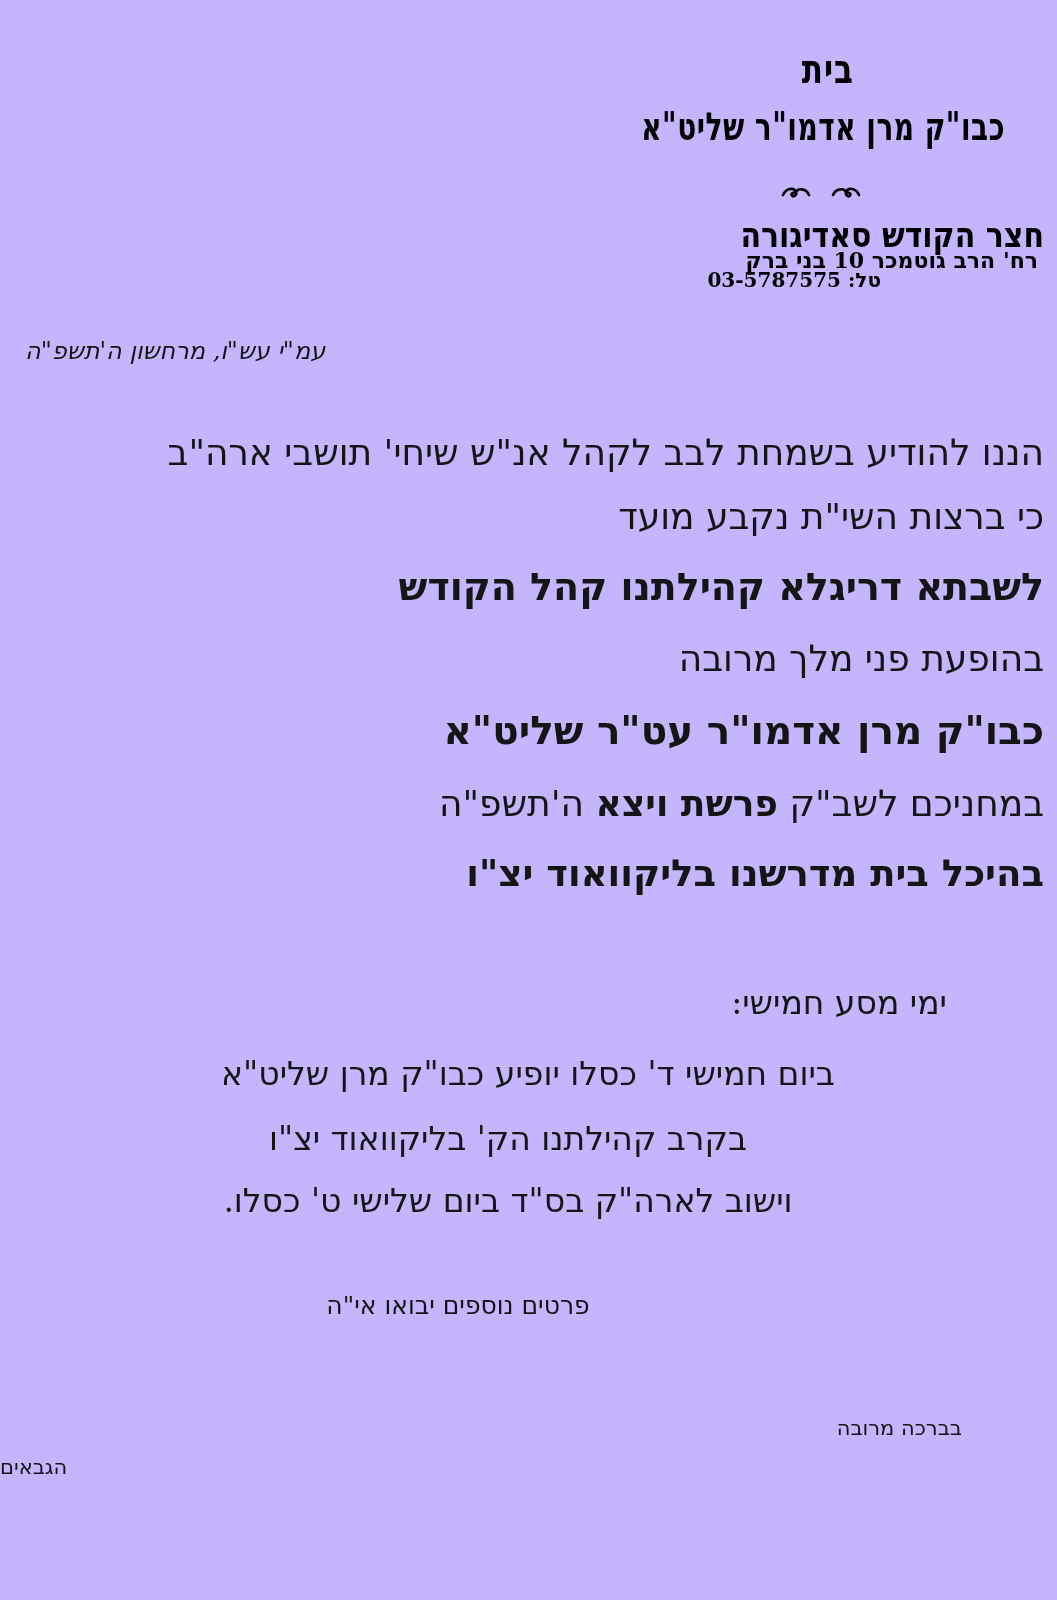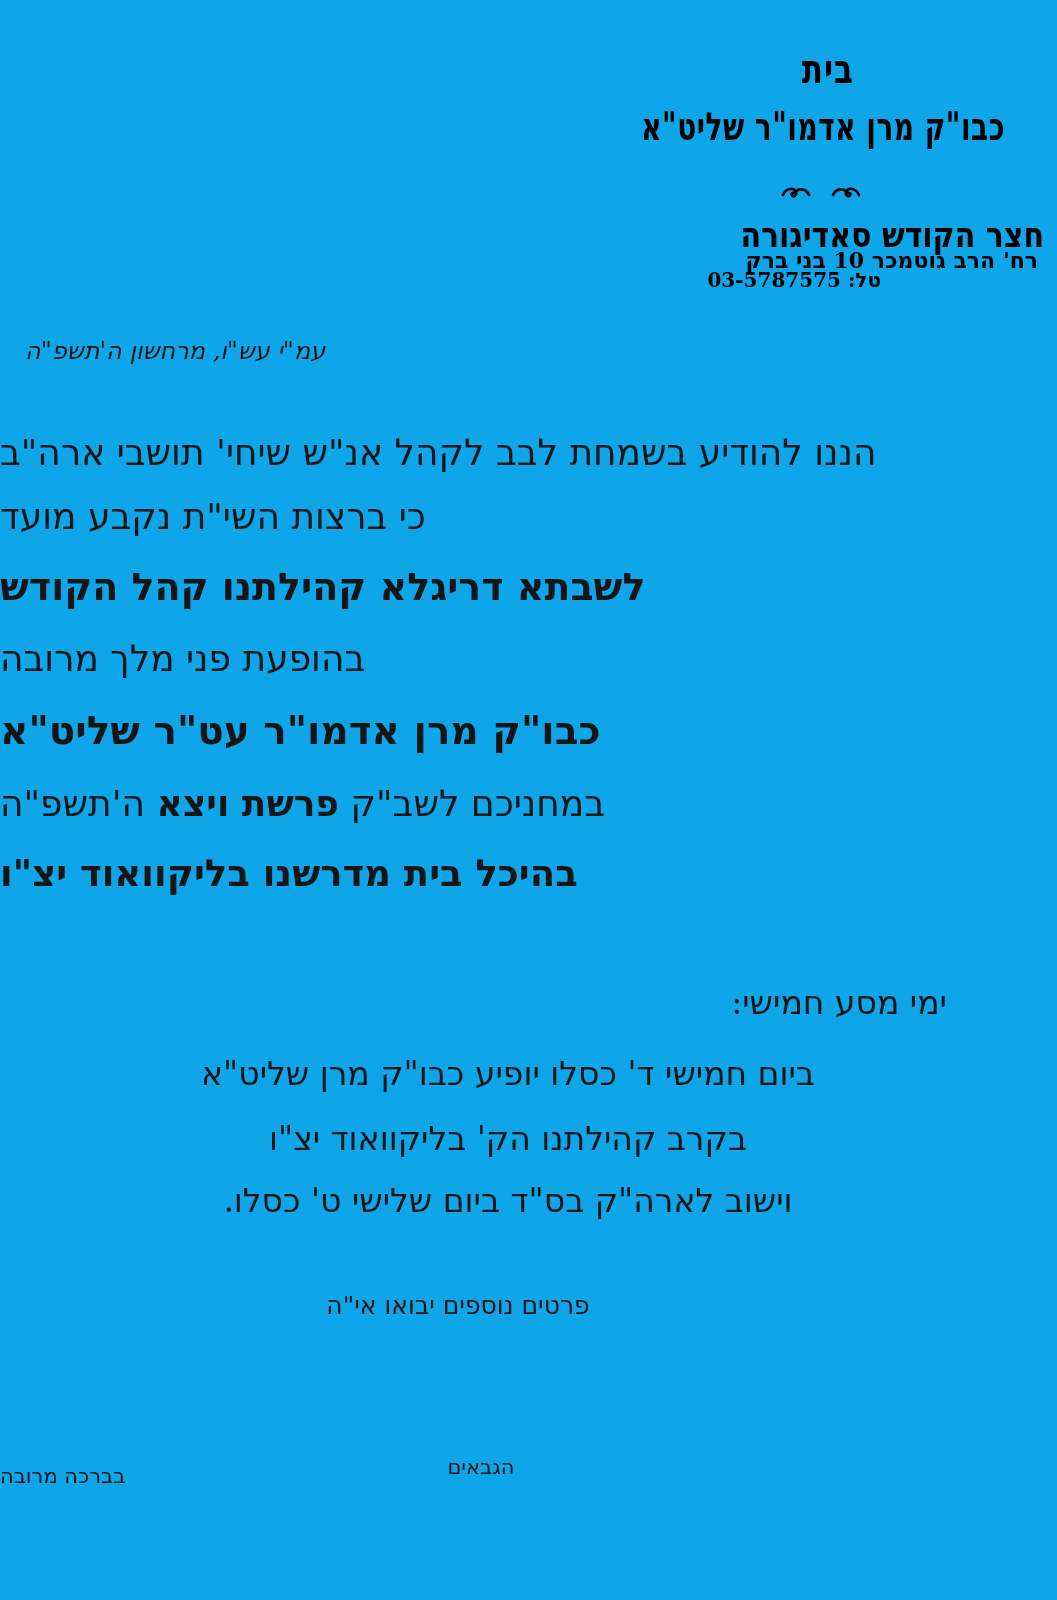--- a/index.html
+++ b/index.html
@@ -1,60 +1,60 @@
 <!DOCTYPE html>
 <html dir="rtl" lang="he"><head>
 <meta charset="utf-8">
 <style>
   html,body{margin:0;padding:0;background:#e8e8e8;}
   .page{
     position:relative;
     width:1057px;height:1600px;
     margin:0 auto;
-    background:#0ea5e9;
+    background:#c4b5fd;
     font-family:"DejaVu Serif","DejaVu Sans",serif;
     color:#151515;
     overflow:hidden;
   }
   .abs{position:absolute;line-height:1.12;white-space:nowrap;}
 
   
   .lh{font-family:"DejaVu Serif","DejaVu Sans",serif;font-weight:900;color:#000;}
   .lh-bayit{top:46px;right:203px;font-size:31px;transform:scaleY(1.32);transform-origin:top right;letter-spacing:1px;}
   .lh-rebbe{top:105px;right:52px;font-size:28px;transform:scaleY(1.38);transform-origin:top right;letter-spacing:.5px;}
   .lh-flourishes{top:186px;right:196px;display:flex;gap:20px;}
   .lh-court{top:215px;right:13px;font-size:30px;transform:scaleY(1.18);transform-origin:top right;}
   .lh-address{top:248px;right:19px;font-size:22px;font-weight:700;margin-left:20px;}
   .lh-phone{top:269px;right:176px;font-size:20px;font-weight:700;text-align:right;}
 
   
   .date-line{top:338px;left:25px;font-size:24px;font-style:italic;direction:rtl;}
 
   
-  .center-line{left:0;width:1044px;text-align:left;}
+  .center-line{left:0;width:1044px;text-align:right;}
   .bl1{top:433px;font-size:36px;}
   .bl2{top:497px;font-size:36px;}
   .bl3{top:566px;font-size:38px;font-weight:900;}
   .bl4{top:639px;font-size:36px;}
   .bl5{top:709px;font-size:39px;font-weight:900;}
   .bl6{top:783px;font-size:36px;}
   .bl6 .b{font-weight:900;}
   .bl7{top:853px;font-size:37px;font-weight:900;}
 
   
   .itin-header{top:985px;right:110px;font-size:33px;}
   .itin-line{left:0;width:1016px;text-align:center;font-size:33px;}
-  .it1{top:1056px;}
+  .it1{top:1056px;padding-left:20px;}
   .it2{top:1121px;}
   .it3{top:1183px;}
 
   
   .details-note{top:1292px;left:0;width:916px;text-align:center;font-size:25px;}
-  .closing{top:1417px;left:0;width:962px;text-align:left;font-size:21px;margin-top:48px;}
-  .signature{top:1456px;left:0;width:962px;text-align:center;font-size:21px;}
+  .closing{top:1417px;left:0;width:962px;text-align:right;font-size:21px;}
+  .signature{top:1456px;left:0;width:962px;text-align:left;font-size:21px;}
 </style>
 </head>
 <body>
 
 <div class="page">
 
   <div>
     <div class="abs lh lh-bayit">בית</div>
     <div class="abs lh lh-rebbe">כבו"ק מרן אדמו"ר שליט"א</div>
 

